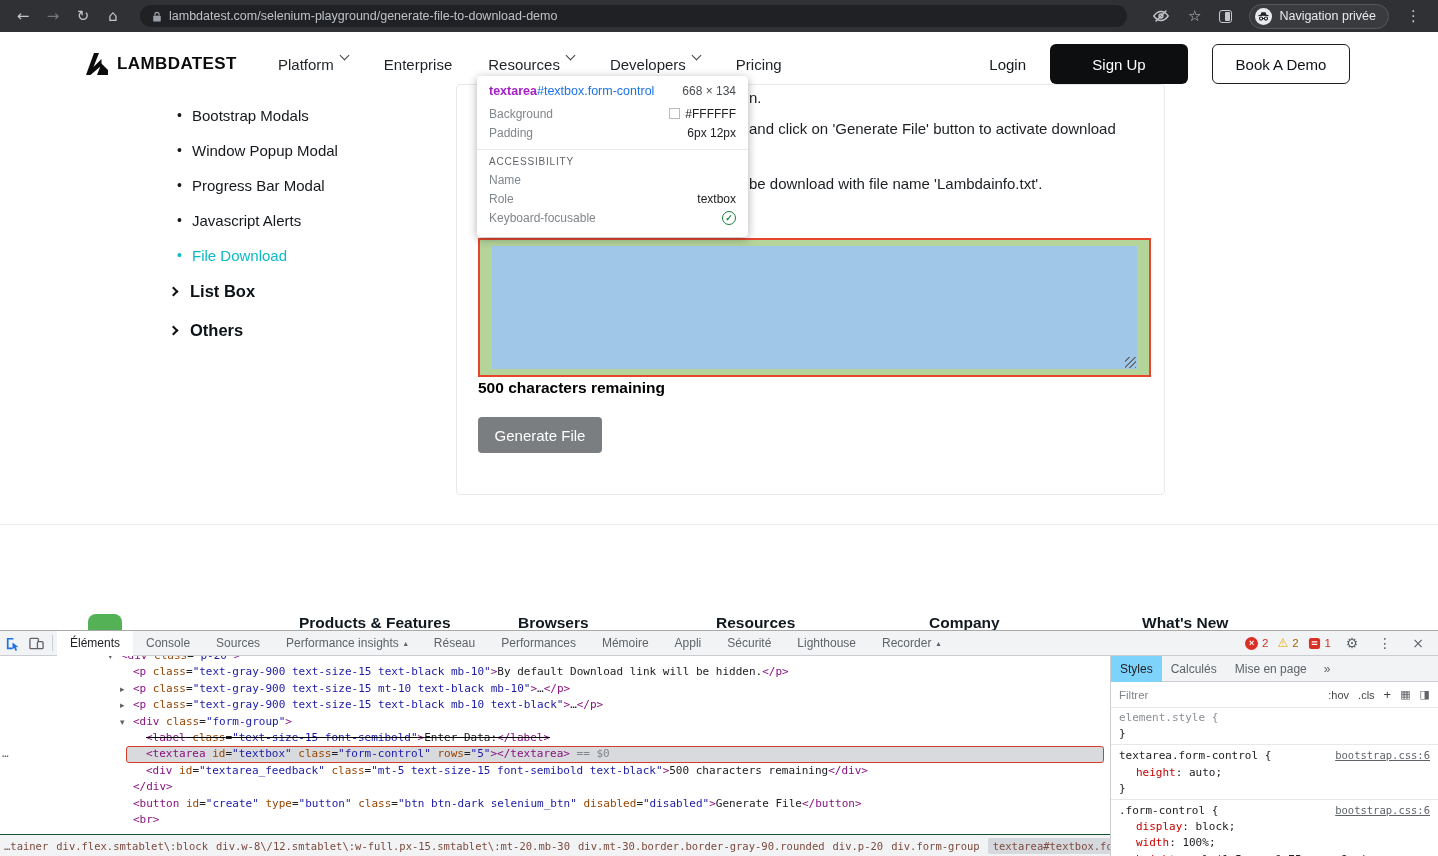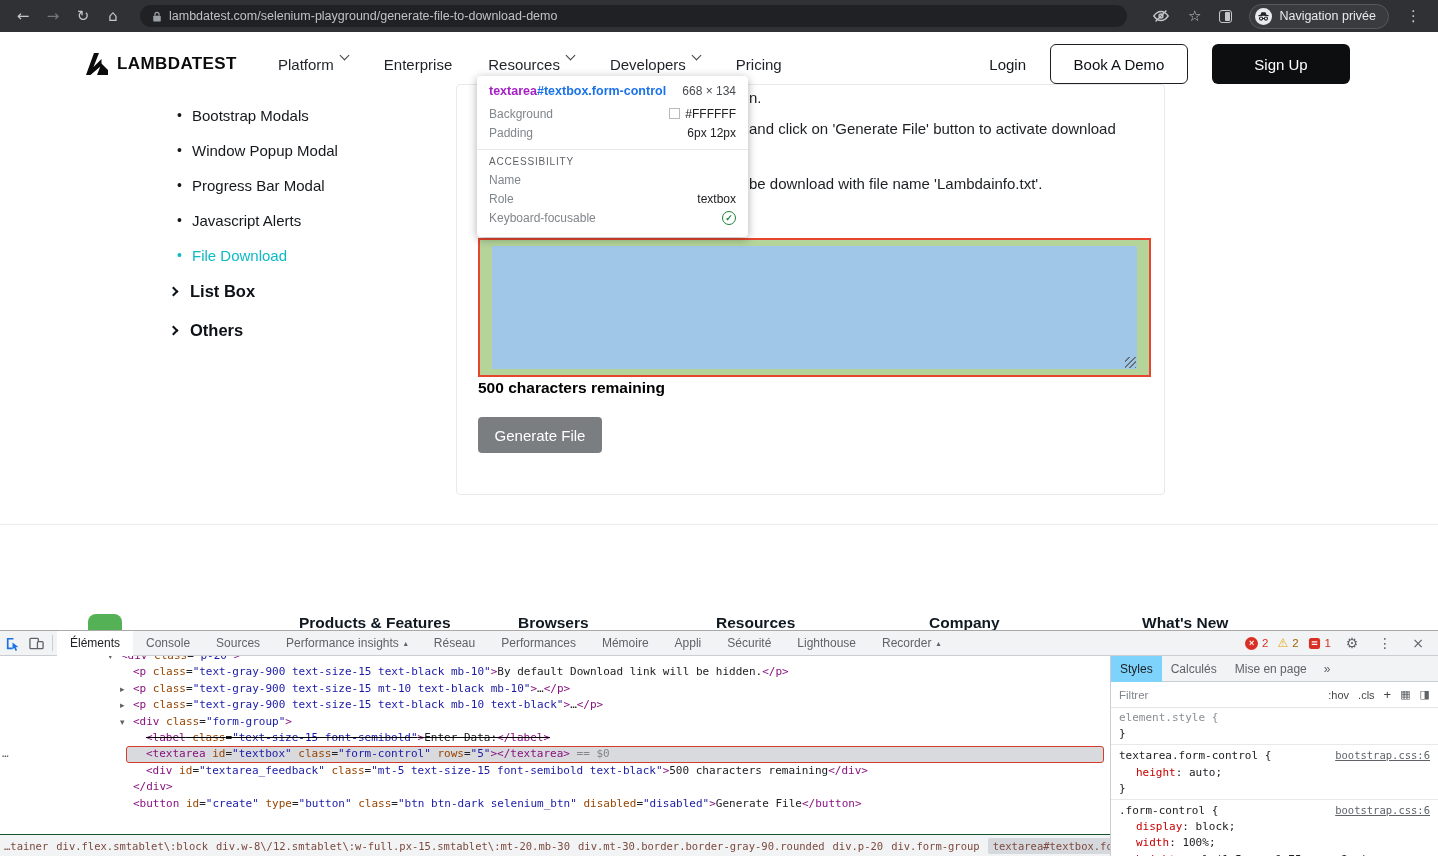--- a/index.html
+++ b/index.html
@@ -70,21 +70,21 @@
   #footer-icon{position:absolute;left:88px;top:614px;width:34px;height:34px;border-radius:8px;background:#55b155}
   #footer-headings{position:absolute;left:0;top:614px;width:1438px;height:20px}
   .fh{position:absolute;top:0;font-size:15.5px;font-weight:700;color:#101820;white-space:nowrap}
   .fh0{left:299px}.fh1{left:518px}.fh2{left:716px}.fh3{left:929px}.fh4{left:1142px}
 
   
   #tooltip{position:absolute;left:477px;top:76px;width:271px;background:#fff;border-radius:4px;
     box-shadow:0 2px 10px rgba(0,0,0,.32);padding:8px 12px 10px;z-index:70;font-size:12px}
   .tt-head{display:flex;justify-content:space-between;align-items:baseline;margin-bottom:6px}
   .tt-tag{color:#a620c6;font-weight:700;font-size:12.5px}
-  .tt-rest{color:#1a73e8;font-weight:700;font-size:12.5px}
+  .tt-rest{color:#1a73e8;font-weight:400;font-size:12.5px}
   .tt-dims{color:#474b4f}
   .tt-row{display:flex;justify-content:space-between;align-items:center;height:19px;color:#202124}
   .tt-label{color:#80868b}
   .tt-val{display:flex;align-items:center;gap:5px;color:#202124}
   .swatch{width:11px;height:11px;border:1px solid #b7bbbe;background:#fff;display:inline-block}
   .tt-div{height:1px;background:#e8e8e8;margin:7px -12px 6px;width:calc(100% + 24px)}
   #tt-acc{font-size:10px;letter-spacing:.8px;color:#5f6368;margin:2px 0 3px}
   .check-circle{width:14px;height:14px;border:1.5px solid #188038;border-radius:50%;color:#188038;
     font-size:9px;display:flex;align-items:center;justify-content:center;font-weight:700}
 
@@ -222,22 +222,22 @@
       <div class="nav-item">
         <span>Developers</span>
         <span class="caret"></span>
       </div>
       <div class="nav-item">
         <span>Pricing</span>
       </div>
     </div>
   <div id="hdr-right">
     <span id="login-link">Login</span>
+    <div id="signup-btn">Sign Up</div>
     <div id="demo-btn">Book A Demo</div>
-    <div id="signup-btn">Sign Up</div>
   </div>
 </div>
 
 <ul id="sidebar-list">
     <li class="sb-item">Bootstrap Modals</li>
     <li class="sb-item">Window Popup Modal</li>
     <li class="sb-item">Progress Bar Modal</li>
     <li class="sb-item">Javascript Alerts</li>
     <li class="sb-item active">File Download</li>
   </ul>
@@ -387,20 +387,21 @@
         <div class="dom-row" style="padding-left: 121px;"><span class="tw-arrow" style="left: 108px;">▾</span><span class="toks"><span class="tk-t">&lt;div</span><span class="tk-a"> class</span><span class="tk-p">=</span><span class="tk-v">"p-20"</span><span class="tk-t">&gt;</span></span></div>
         <div class="dom-row" style="padding-left: 133px;"><span class="toks"><span class="tk-t">&lt;p</span><span class="tk-a"> class</span><span class="tk-p">=</span><span class="tk-v">"text-gray-900 text-size-15 text-black mb-10"</span><span class="tk-t">&gt;</span><span class="tk-x">By default Download link will be hidden.</span><span class="tk-t">&lt;/p&gt;</span></span></div>
         <div class="dom-row" style="padding-left: 133px;"><span class="tw-arrow" style="left: 120px;">▸</span><span class="toks"><span class="tk-t">&lt;p</span><span class="tk-a"> class</span><span class="tk-p">=</span><span class="tk-v">"text-gray-900 text-size-15 mt-10 text-black mb-10"</span><span class="tk-t">&gt;</span><span class="tk-x">…</span><span class="tk-t">&lt;/p&gt;</span></span></div>
         <div class="dom-row" style="padding-left: 133px;"><span class="tw-arrow" style="left: 120px;">▸</span><span class="toks"><span class="tk-t">&lt;p</span><span class="tk-a"> class</span><span class="tk-p">=</span><span class="tk-v">"text-gray-900 text-size-15 text-black mb-10 text-black"</span><span class="tk-t">&gt;</span><span class="tk-x">…</span><span class="tk-t">&lt;/p&gt;</span></span></div>
         <div class="dom-row" style="padding-left: 133px;"><span class="tw-arrow" style="left: 120px;">▾</span><span class="toks"><span class="tk-t">&lt;div</span><span class="tk-a"> class</span><span class="tk-p">=</span><span class="tk-v">"form-group"</span><span class="tk-t">&gt;</span></span></div>
         <div class="dom-row struck" style="padding-left: 146px;"><span class="toks"><span class="tk-t">&lt;label</span><span class="tk-a"> class</span><span class="tk-p">=</span><span class="tk-v">"text-size-15 font-semibold"</span><span class="tk-t">&gt;</span><span class="tk-x">Enter Data:</span><span class="tk-t">&lt;/label&gt;</span></span></div>
         <div class="dom-row selected" style="padding-left: 146px;"><span class="gutter">…</span><span class="toks"><span class="tk-t">&lt;textarea</span><span class="tk-a"> id</span><span class="tk-p">=</span><span class="tk-v">"textbox"</span><span class="tk-a"> class</span><span class="tk-p">=</span><span class="tk-v">"form-control"</span><span class="tk-a"> rows</span><span class="tk-p">=</span><span class="tk-v">"5"</span><span class="tk-t">&gt;&lt;/textarea&gt;</span><span class="tk-g"> == $0</span></span></div>
         <div class="dom-row" style="padding-left: 146px;"><span class="toks"><span class="tk-t">&lt;div</span><span class="tk-a"> id</span><span class="tk-p">=</span><span class="tk-v">"textarea_feedback"</span><span class="tk-a"> class</span><span class="tk-p">=</span><span class="tk-v">"mt-5 text-size-15 font-semibold text-black"</span><span class="tk-t">&gt;</span><span class="tk-x">500 characters remaining</span><span class="tk-t">&lt;/div&gt;</span></span></div>
         <div class="dom-row" style="padding-left: 133px;"><span class="toks"><span class="tk-t">&lt;/div&gt;</span></span></div>
         <div class="dom-row" style="padding-left: 133px;"><span class="toks"><span class="tk-t">&lt;button</span><span class="tk-a"> id</span><span class="tk-p">=</span><span class="tk-v">"create"</span><span class="tk-a"> type</span><span class="tk-p">=</span><span class="tk-v">"button"</span><span class="tk-a"> class</span><span class="tk-p">=</span><span class="tk-v">"btn btn-dark selenium_btn"</span><span class="tk-a"> disabled</span><span class="tk-p">=</span><span class="tk-v">"disabled"</span><span class="tk-t">&gt;</span><span class="tk-x">Generate File</span><span class="tk-t">&lt;/button&gt;</span></span></div>
+        <div class="dom-row" style="padding-left: 133px;"><span class="toks"><span class="tk-t">&lt;br&gt;</span></span></div>
       </div>
   </div>
   <div id="dt-crumbs">
       <span class="crumb">…tainer</span>
       <span class="crumb">div.flex.smtablet\:block</span>
       <span class="crumb">div.w-8\/12.smtablet\:w-full.px-15.smtablet\:mt-20.mb-30</span>
       <span class="crumb">div.mt-30.border.border-gray-90.rounded</span>
       <span class="crumb">div.p-20</span>
       <span class="crumb">div.form-group</span>
       <span class="crumb active">textarea#textbox.form-control</span>

